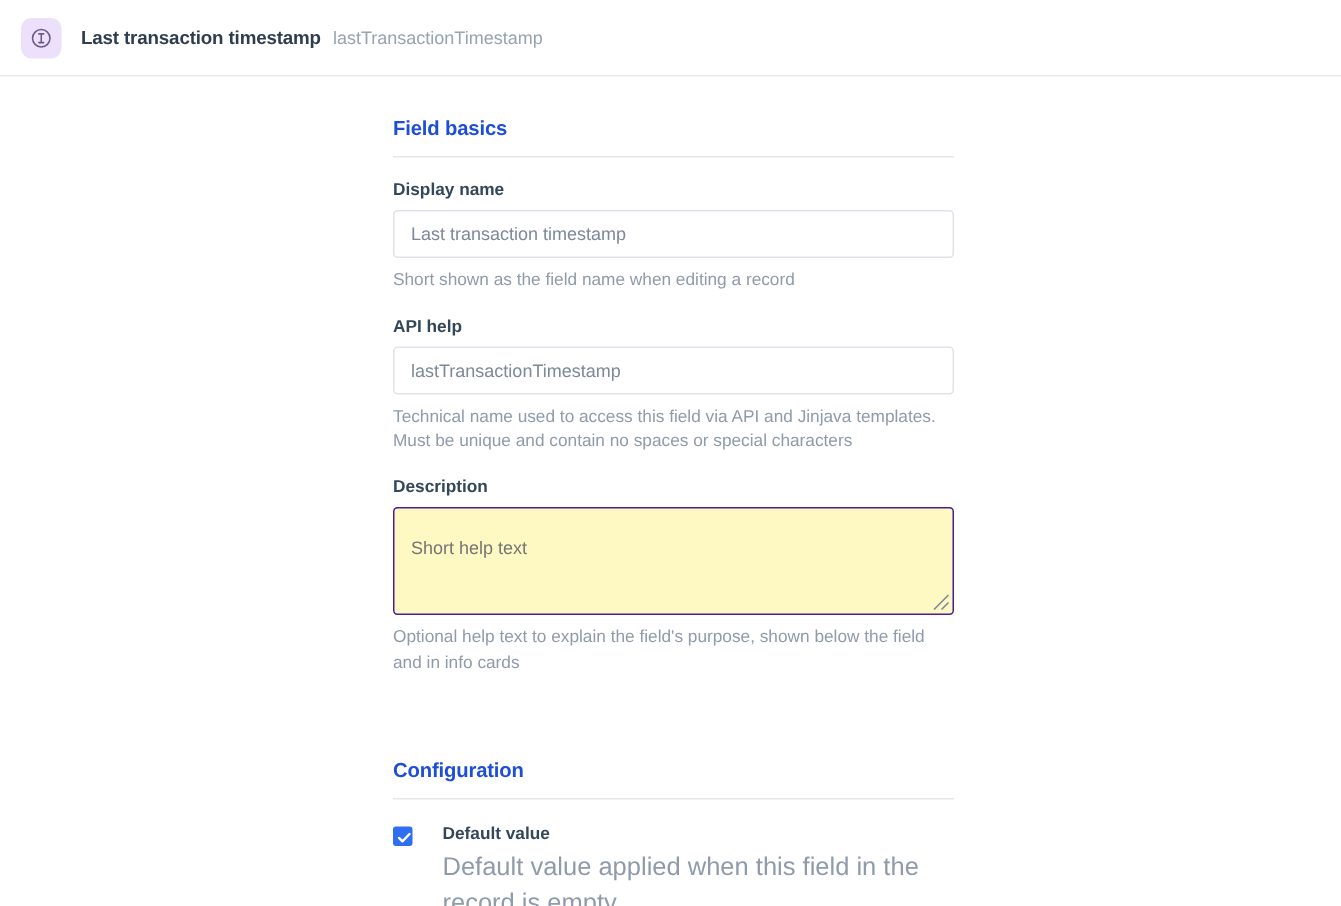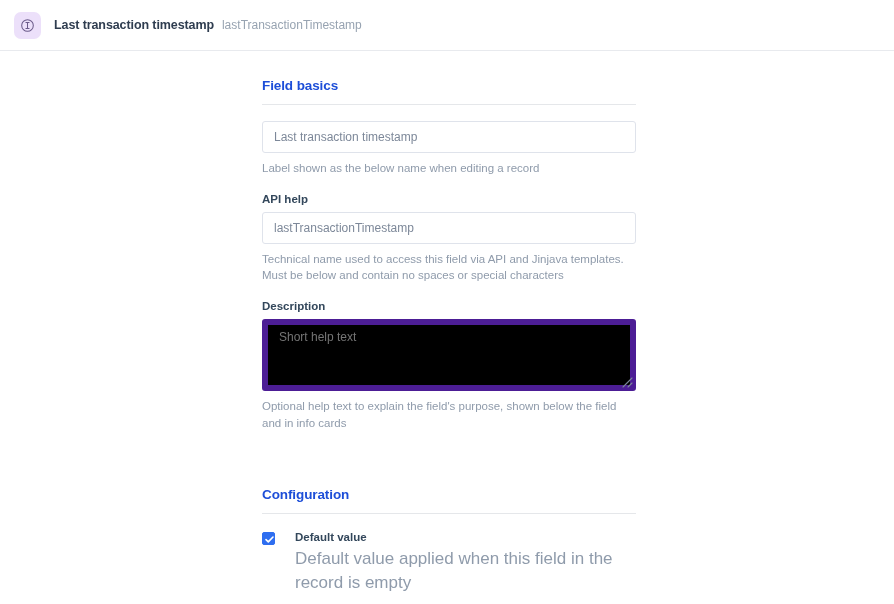--- a/index.html
+++ b/index.html
@@ -90,27 +90,27 @@
     padding: 0 11px;
     font-family: "Liberation Sans", sans-serif;
     font-size: 12px;
     color: #7d8899;
     background: #fff;
     outline: none;
   }
   .text-area {
     width: 100%;
     height: 72px;
-    border: 6px solid #4c1d95;
+    border: 1px solid #4c1d95;
     border-radius: 3px;
-    padding: 5px 11px;
+    padding: 19px 11px;
     font-family: "Liberation Sans", sans-serif;
     font-size: 12px;
     color: #7d8899;
-    background: #000000;
+    background: #fef9c3;
     outline: none;
     resize: none;
     display: block;
   }
   .textarea-wrap { position: relative; }
   .resize-grip {
     position: absolute;
     right: 3px;
     bottom: 3px;
     width: 14px;
@@ -224,28 +224,29 @@
   </div>
 </div>
 
 <div class="content">
   <div class="form">
 
     <div class="section-title">Field basics</div>
     <div class="section-rule"></div>
 
     <div class="field">
+      <label class="field-label">Display name</label>
       <input class="text-input" type="text" value="Last transaction timestamp" style="">
-      <div class="help-text">Label shown as the below name when editing a record</div>
+      <div class="help-text">Short shown as the field name when editing a record</div>
     </div>
 
     <div class="field">
       <label class="field-label">API help</label>
       <input class="text-input" type="text" value="lastTransactionTimestamp" style="">
-      <div class="help-text">Technical name used to access this field via API and Jinjava templates. Must be below and contain no spaces or special characters</div>
+      <div class="help-text">Technical name used to access this field via API and Jinjava templates. Must be unique and contain no spaces or special characters</div>
     </div>
 
     <div class="field">
       <label class="field-label">Description</label>
       <div class="textarea-wrap">
         <textarea class="text-area" placeholder="Short help text" style=""></textarea>
         <svg class="resize-grip" viewBox="0 0 14 14">
           <path d="M13 4 L4 13 M13 9 L9 13" stroke="#7d8899" stroke-width="1.1" fill="none" stroke-linecap="round"></path>
         </svg>
       </div>

